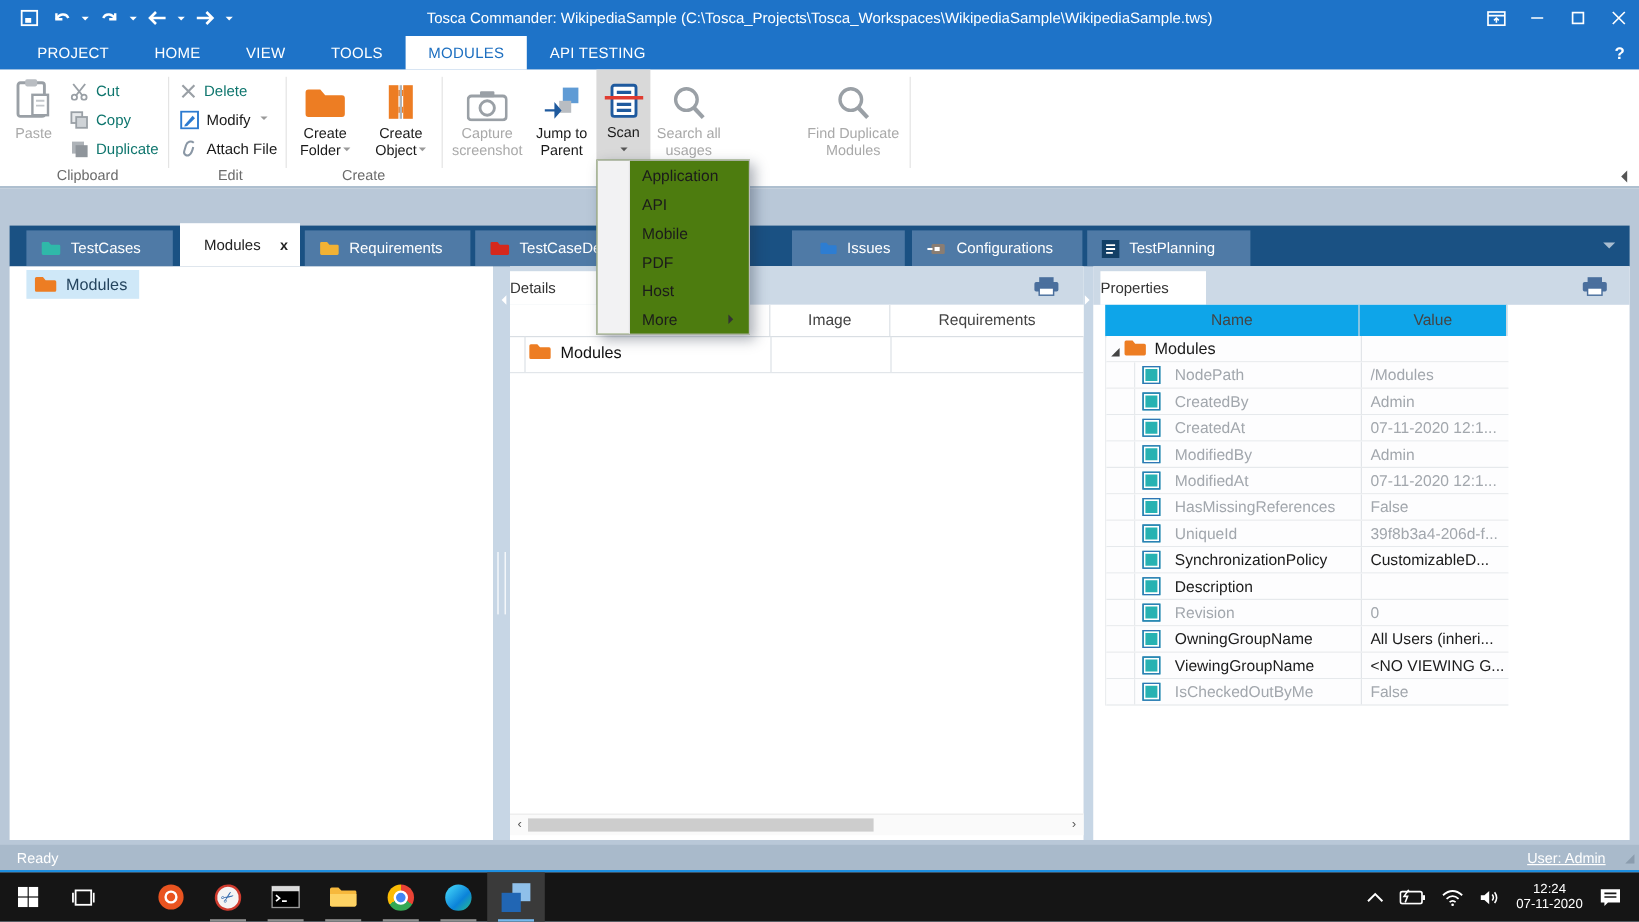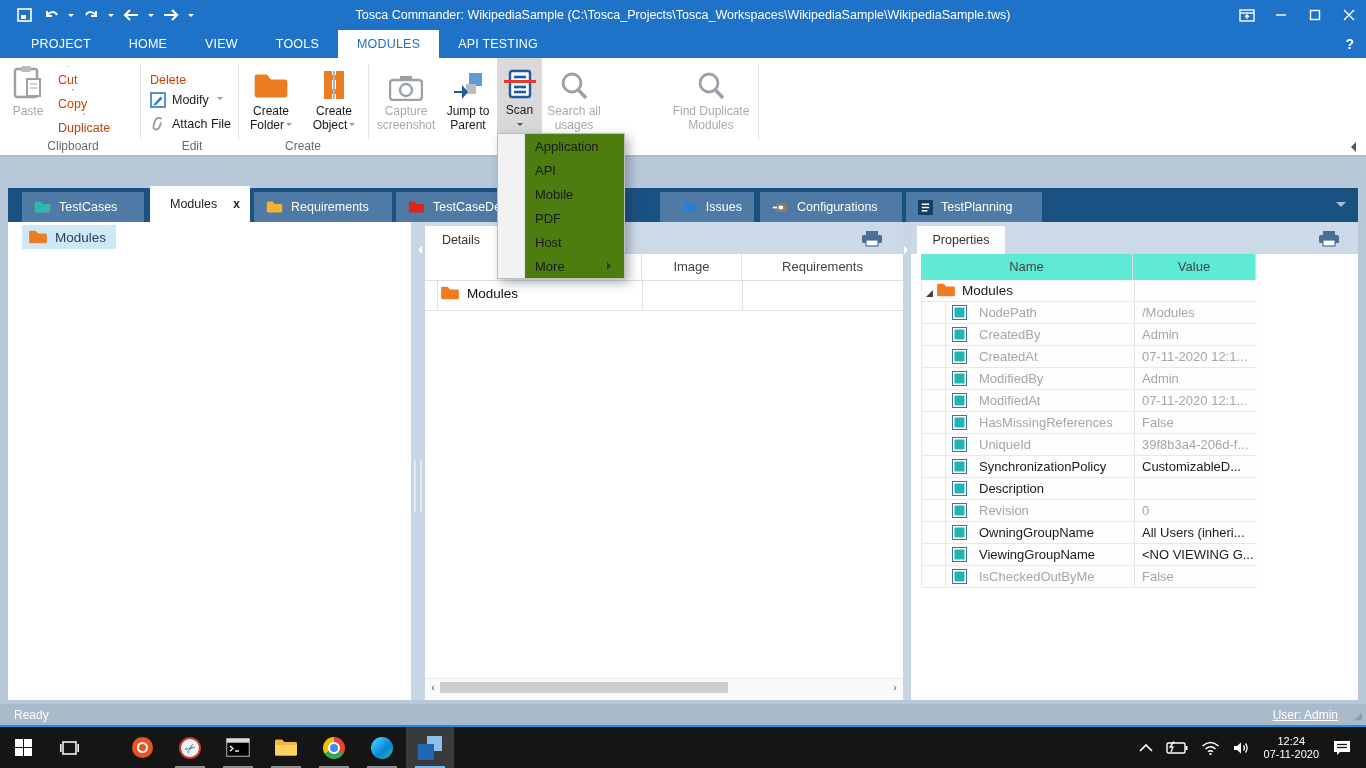--- a/index.html
+++ b/index.html
@@ -27,21 +27,21 @@
 
   
   .ribbon-body{position:absolute;left:0;top:58px;width:1366px;height:97px;background:#fff;
                border-bottom:2px solid #aebfcf;box-sizing:content-box;}
   .rb-sep{position:absolute;top:6px;height:76px;width:1px;background:#e4e4e4;}
   .rb-big{position:absolute;top:3px;height:78px;text-align:center;font-size:12px;line-height:14px;}
   .rb-big .bicon{height:40px;display:flex;align-items:flex-end;justify-content:center;margin-bottom:3px;}
   .rb-big .blabel{color:#1a1a1a;}
   .rb-big.dis .blabel{color:#a9a9a9;}
   .rb-small{position:absolute;height:22px;display:flex;align-items:center;gap:6px;font-size:12.5px;color:#1a1a1a;}
-  .rb-small.dis{color:#c2410c;flex-direction:column;}
+  .rb-small.dis{color:#0f766e;}
   .rb-grouplbl{position:absolute;top:81px;font-size:12px;color:#6b6b6b;text-align:center;}
   .caret-s{display:inline-block;width:0;height:0;border:3.5px solid transparent;border-top-color:#9a9a9a;margin-left:2px;vertical-align:middle;}
   .scanbtn{position:absolute;left:497px;top:0;width:45px;height:76px;background:#d9d9d9;text-align:center;font-size:12px;}
   .scanbtn .bicon{height:38px;display:flex;align-items:flex-end;justify-content:center;margin-top:5px;}
   .scanbtn .blabel{color:#1a1a1a;margin-top:2px;}
   .ribbon-scroll{position:absolute;right:10px;top:84px;width:0;height:0;
                  border:5px solid transparent;border-right-color:#555;}
 
   
   .scan-menu{position:absolute;left:497px;top:133px;width:126px;background:#4d7c0f;
@@ -68,38 +68,38 @@
   .split-r{left:903px;width:8px;}
   .grip{position:absolute;left:50%;top:238px;transform:translateX(-50%);width:5px;height:52px;
         border-left:1px solid #fff;border-right:1px solid #fff;}
   .sarrow-l{position:absolute;left:3px;top:24px;width:0;height:0;border:4px solid transparent;border-right-color:#fff;}
   .sarrow-r{position:absolute;left:1px;top:24px;width:0;height:0;border:4px solid transparent;border-left-color:#fff;}
 
   .panel-mid{left:425px;width:478px;}
   .panel-right{left:911px;width:447px;}
   .phdr{position:absolute;left:0;top:0;right:0;height:32px;background:#ccd9e6;}
   .ptab{position:absolute;top:4px;height:28px;background:#fff;display:flex;align-items:center;
-        justify-content:center;font-size:12.5px;color:#333;}
+        justify-content:flex-start;font-size:12.5px;color:#333;}
   .printer{position:absolute;top:8px;}
 
   
   .dcols{position:absolute;left:0;top:32px;width:478px;height:26px;background:#fff;
          border-bottom:1px solid #d9dee3;font-size:13px;color:#444;}
   .dcol{position:absolute;top:0;height:26px;line-height:26px;text-align:center;border-right:1px solid #dce1e6;box-sizing:border-box;}
   .drow{position:absolute;left:0;top:58px;width:478px;height:30px;border-bottom:1px solid #e2e6ea;font-size:13.5px;color:#111;}
   .drow .cellline{position:absolute;top:0;bottom:0;width:1px;background:#dce1e6;}
   .drow .fico{position:absolute;left:15px;top:5px;}
   .drow .dlabel{position:absolute;left:42px;top:6px;}
   .hscroll{position:absolute;left:0;top:456px;width:478px;height:17px;background:#fafafa;border-top:1px solid #ececec;}
   .hs-arrow{position:absolute;top:1px;width:14px;height:15px;color:#555;font-size:11px;line-height:15px;text-align:center;}
   .hs-thumb{position:absolute;left:15px;top:3px;width:288px;height:11px;background:#cdcdcd;}
 
   
   .phead{position:absolute;left:10px;top:32px;width:335px;height:26px;border-bottom:1px solid #ccd2d8;
-         font-size:13px;color:#444;background:#5eead4;}
+         font-size:13px;color:#444;background:#0ea5e9;}
   .phc{position:absolute;top:0;height:26px;line-height:26px;text-align:center;border-right:1px solid #d5dade;box-sizing:border-box;}
   .ptable{position:absolute;left:10px;top:58px;width:335px;border-left:1px solid #e6e9ec;}
   .prow{position:relative;height:21px;border-bottom:1px solid #e6e9ec;font-size:13px;color:#1b1b1b;background:#fdfdfe;}
   .prow.muted .p-name,.prow.muted .p-val{color:#a2a7ad;}
   .prow::before{content:"";position:absolute;left:212px;top:0;bottom:0;width:1px;background:#e2e5e9;}
   .prow.prop::after{content:"";position:absolute;left:23px;top:0;bottom:0;width:1px;background:#e6e9ec;}
   .prow .p-val{position:absolute;left:220px;top:3px;width:118px;white-space:nowrap;overflow:hidden;}
   .prow.prop .p-ico{position:absolute;left:30px;top:3px;width:13px;height:13px;background:#27b2b2;
                     border:1px solid #2e75b5;box-shadow:inset 0 0 0 1.5px #fff;}
   .prow.prop .p-name{position:absolute;left:57px;top:3px;white-space:nowrap;}

